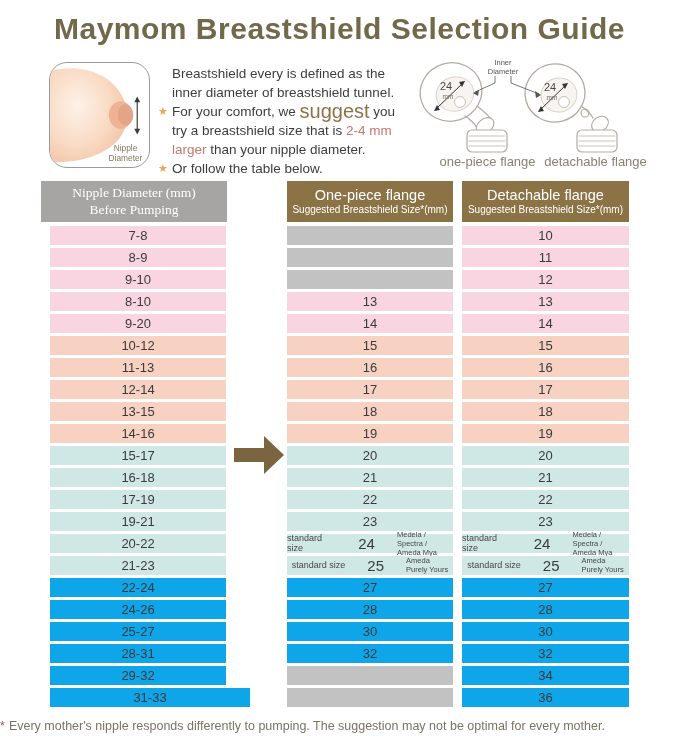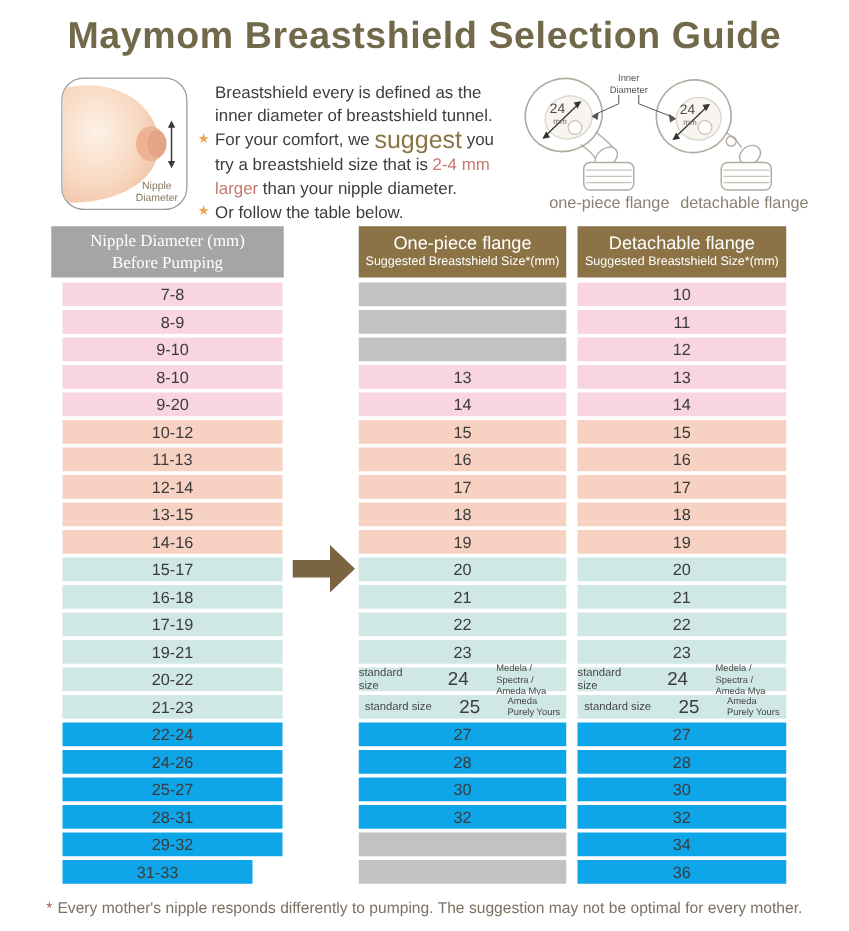--- a/index.html
+++ b/index.html
@@ -49,21 +49,21 @@
   .band-teal{background:#cfe8e6;}
   .band-yellow{background:#0ea5e9;}
   .cell-empty{background:#c3c2c2;}
   .cell.special{gap:22px;}
   .std-label{font-size:9px;color:#474747;}
   .std-size{font-size:15px;color:#3b3b3b;}
   .std-brands{font-size:7.5px;line-height:1.2;color:#474747;text-align:left;}
   
   .big-arrow{position:absolute;left:234px;top:436px;width:52px;height:38px;}
   
-  .footnote{position:absolute;left:0;top:719px;width:100%;text-align:center;font-size:12.5px;color:#7b7262;}
+  .footnote{position:absolute;left:0;top:719px;width:100%;font-size:12.5px;color:#7b7262;}
   .footnote .fstar{color:#aa544c;margin-right:4px;}
 </style>
 </head>
 <body>
 
 <div class="page">
 
   <div class="title">Maymom Breastshield Selection Guide</div>
 
   <div class="breast-box">
@@ -251,21 +251,21 @@
       <div class="cell band-yellow" style="left: 462px; width: 167px; top: 600px;">28</div>
       <div class="cell band-yellow" style="left: 50px; width: 176px; top: 622px;">25-27</div>
       <div class="cell band-yellow" style="left: 287px; width: 166px; top: 622px;">30</div>
       <div class="cell band-yellow" style="left: 462px; width: 167px; top: 622px;">30</div>
       <div class="cell band-yellow" style="left: 50px; width: 176px; top: 644px;">28-31</div>
       <div class="cell band-yellow" style="left: 287px; width: 166px; top: 644px;">32</div>
       <div class="cell band-yellow" style="left: 462px; width: 167px; top: 644px;">32</div>
       <div class="cell band-yellow" style="left: 50px; width: 176px; top: 666px;">29-32</div>
       <div class="cell cell-empty" style="left: 287px; width: 166px; top: 666px;"></div>
       <div class="cell band-yellow" style="left: 462px; width: 167px; top: 666px;">34</div>
-      <div class="cell band-yellow" style="left: 50px; width: 152px; top: 688px;">31-33</div>
+      <div class="cell band-yellow" style="left: 50px; width: 200px; top: 688px;">31-33</div>
       <div class="cell cell-empty" style="left: 287px; width: 166px; top: 688px;"></div>
       <div class="cell band-yellow" style="left: 462px; width: 167px; top: 688px;">36</div>
     </div>
 
   <svg class="big-arrow" viewBox="0 0 52 38">
     <polygon points="0,12 30,12 30,0 50,19 30,38 30,26 0,26" fill="#7a6540"></polygon>
   </svg>
 
   <div class="footnote">
     <span class="fstar">*</span><span>Every mother's nipple responds differently to pumping. The suggestion may not be optimal for every mother.</span>

